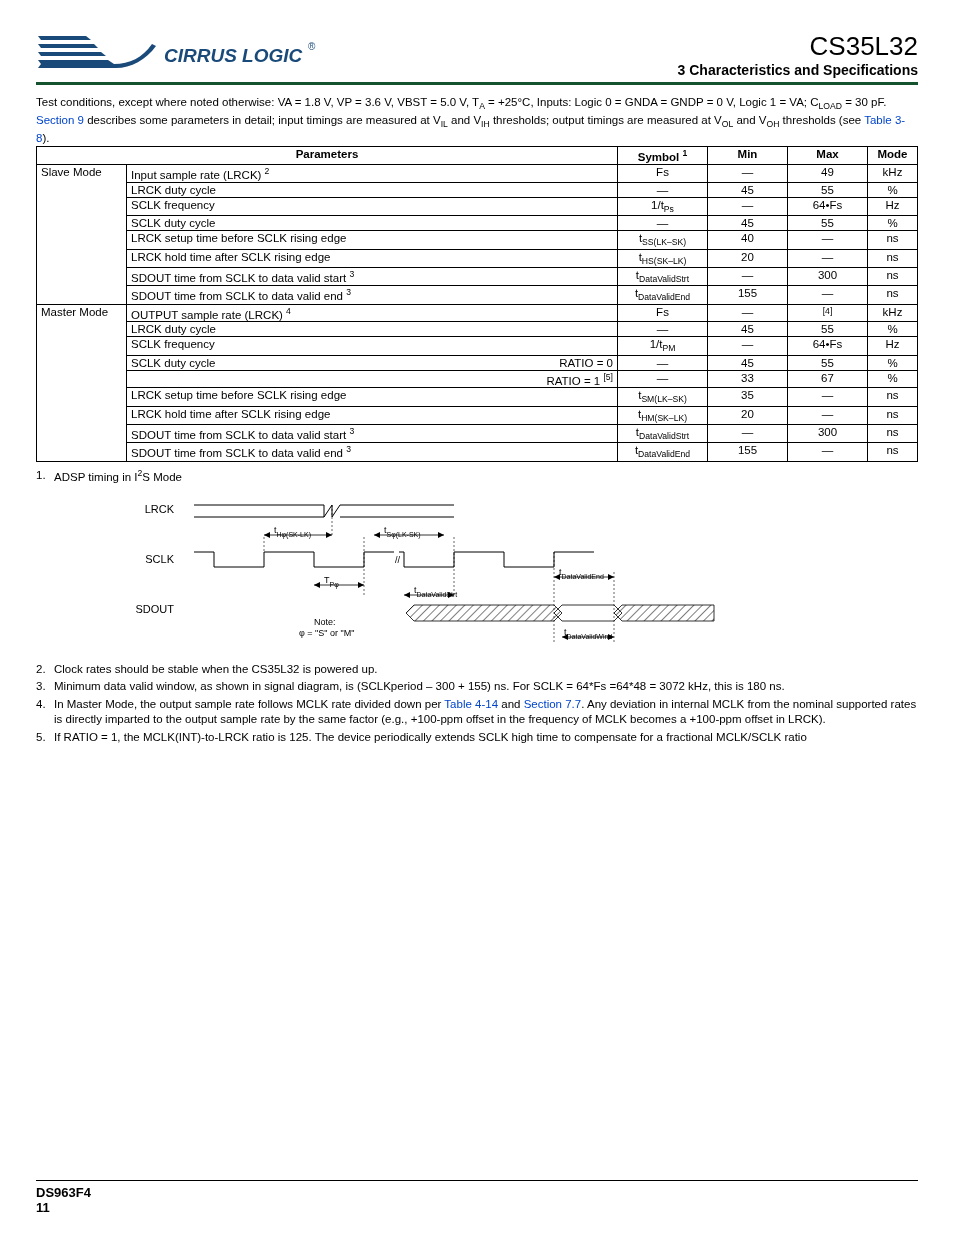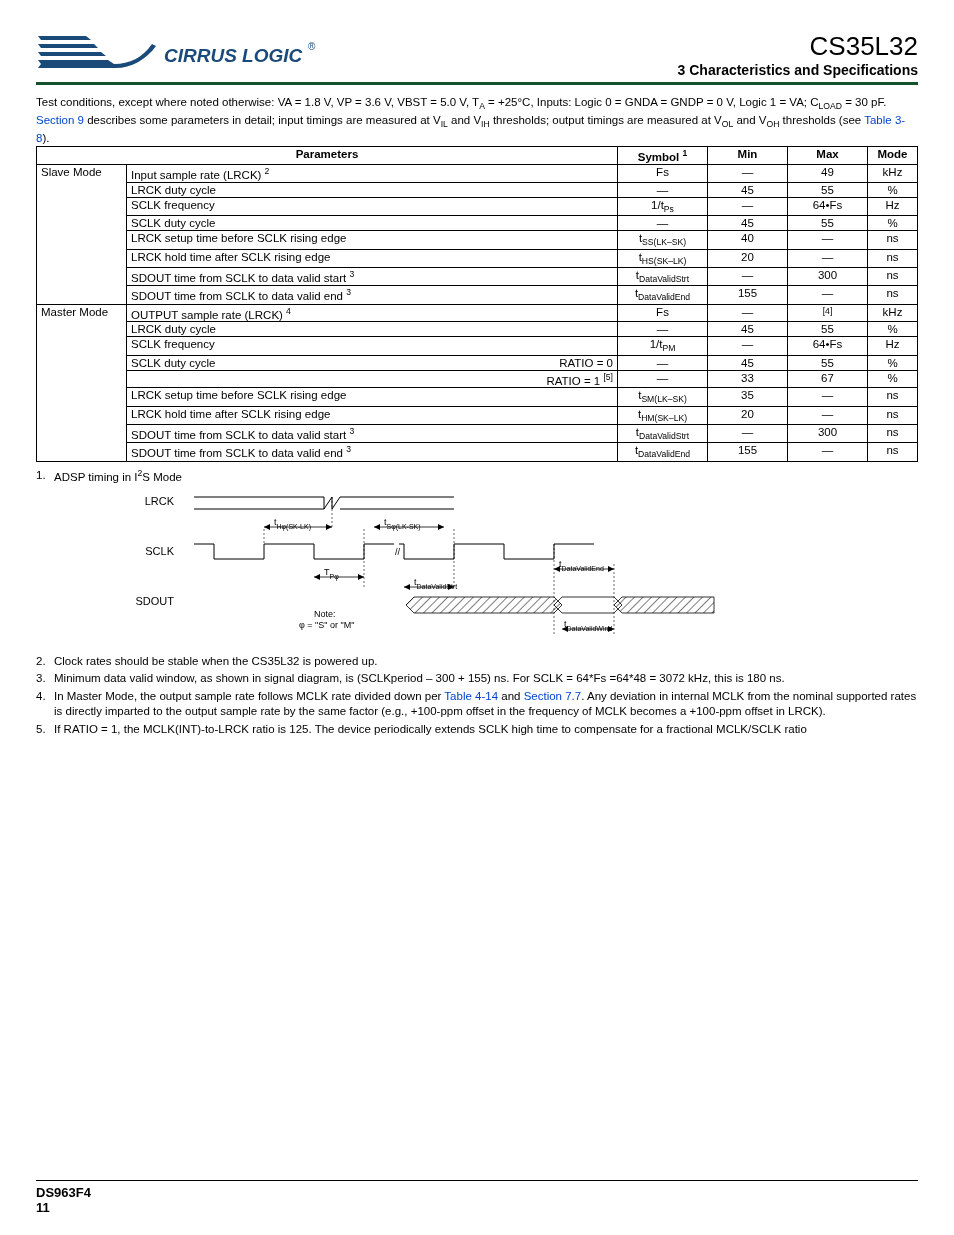--- a/index.html
+++ b/index.html
@@ -50,21 +50,21 @@
   .col-sym { width: 90px; text-align:center; }
   .col-min { width: 80px; text-align:center;margin-top:21px; }
   .col-max { width: 80px; text-align:center; }
   .col-units { width: 50px; text-align:center; }
   td.c { text-align:center; }
   .param-right { float:right; }
   .footnotes { font-size: 11.5px; line-height: 1.35; margin-top: 6px; }
   .footnotes .fn { display:flex; margin-bottom:2px; }
   .footnotes .fn .fnum { width: 18px; flex-shrink:0; }
   .footnotes .fn .ftxt { flex:1; }
-  .diagram-wrap { margin: 4px 0 8px 60px; }
+  .diagram-wrap { margin: 12px 0 8px 60px; }
   .footer {
     position: absolute;
     bottom: 20px;
     left: 36px; right: 36px;
     border-top: 1.5px solid #000;
     padding-top: 4px;
     display:flex; justify-content:space-between;
     font-weight:bold; font-size:13px;flex-direction:column;
   }
 </style>

